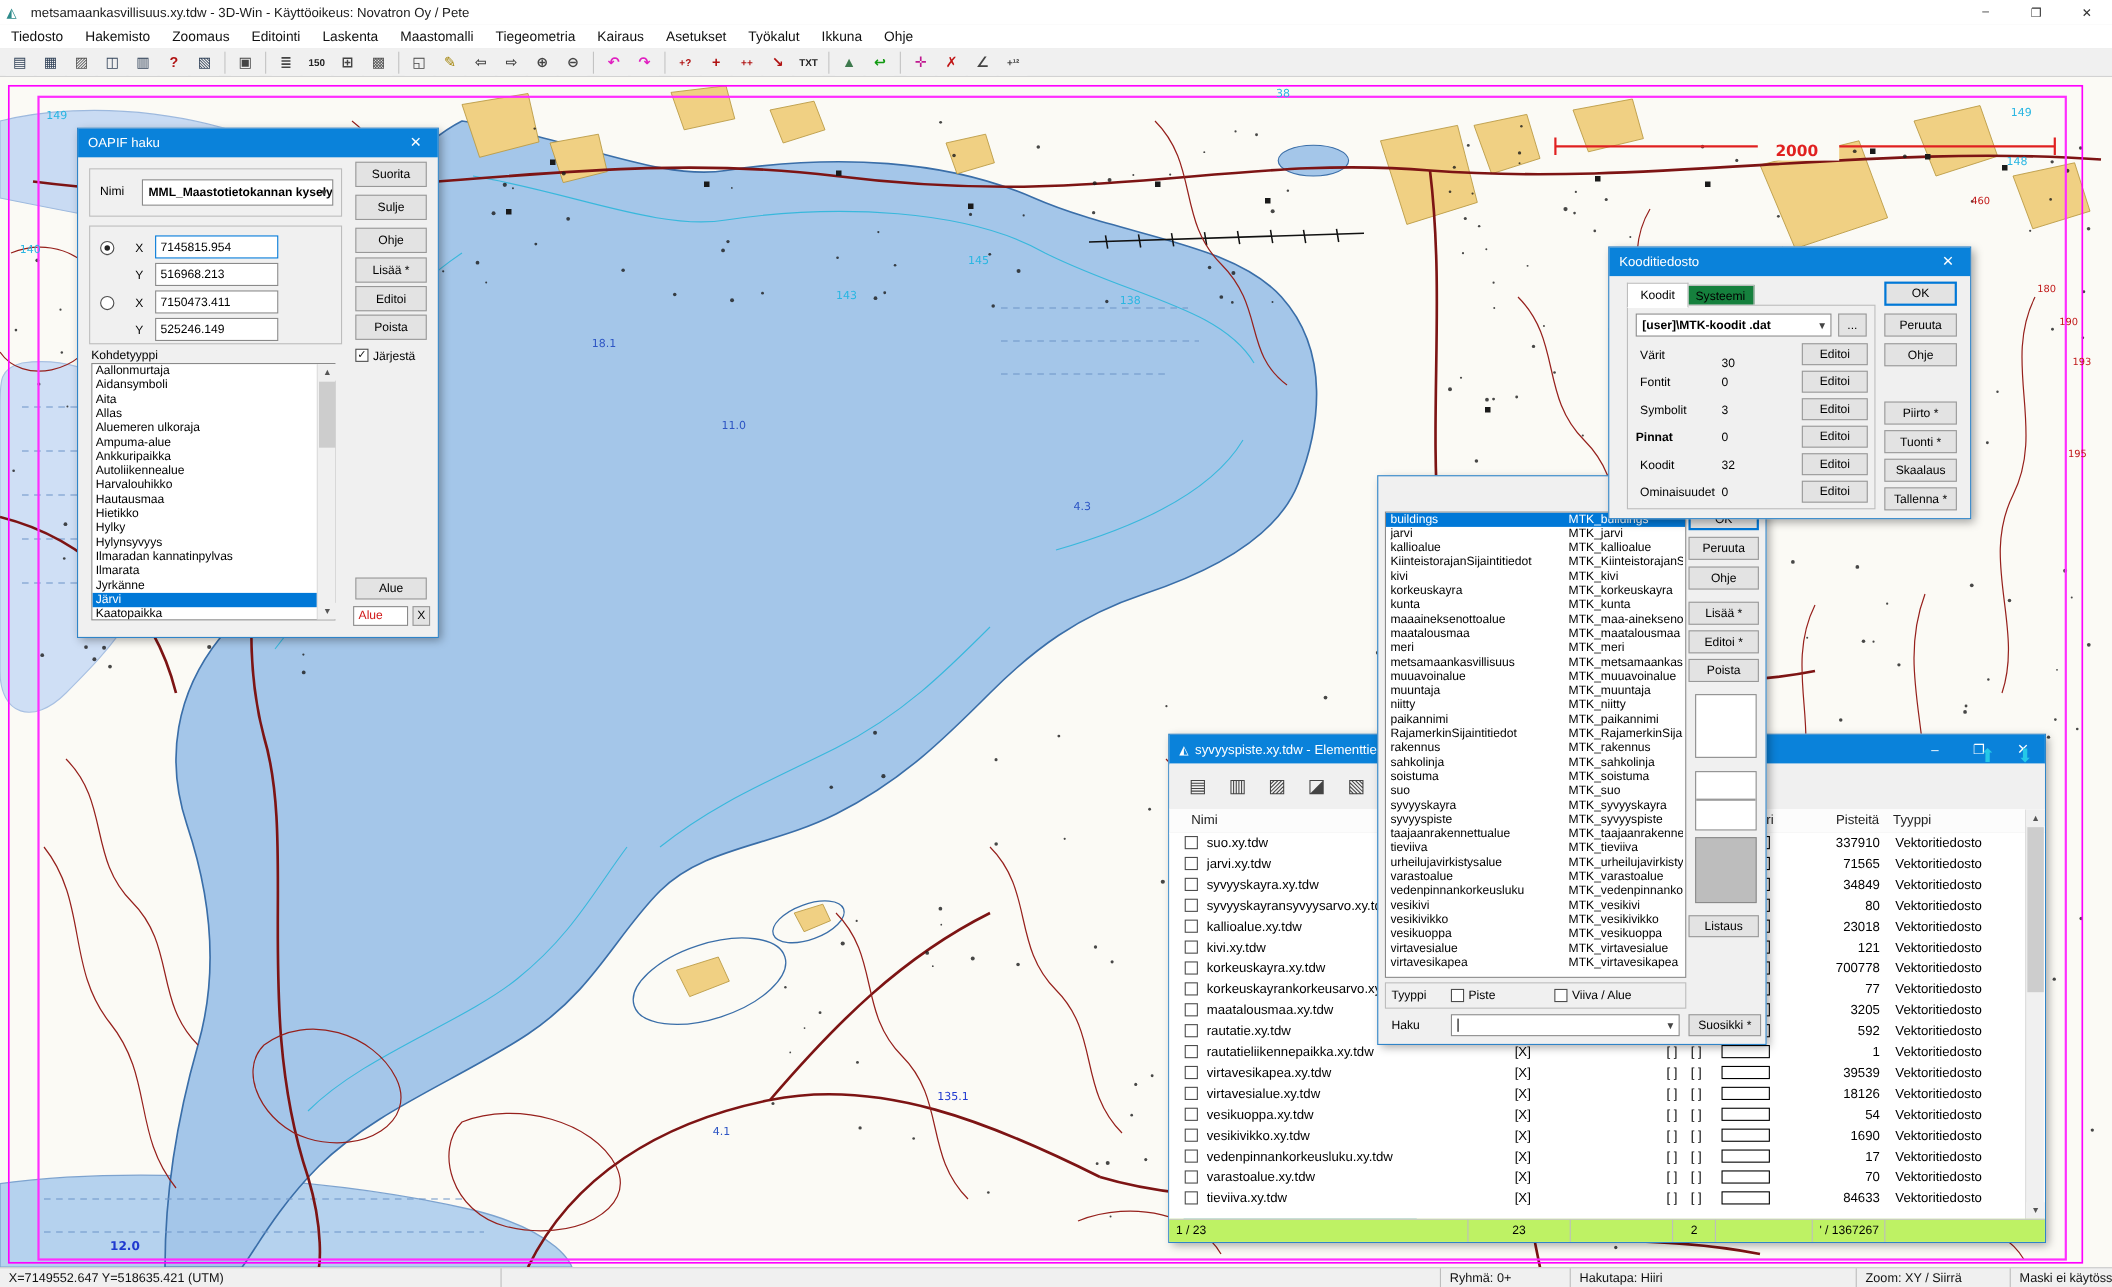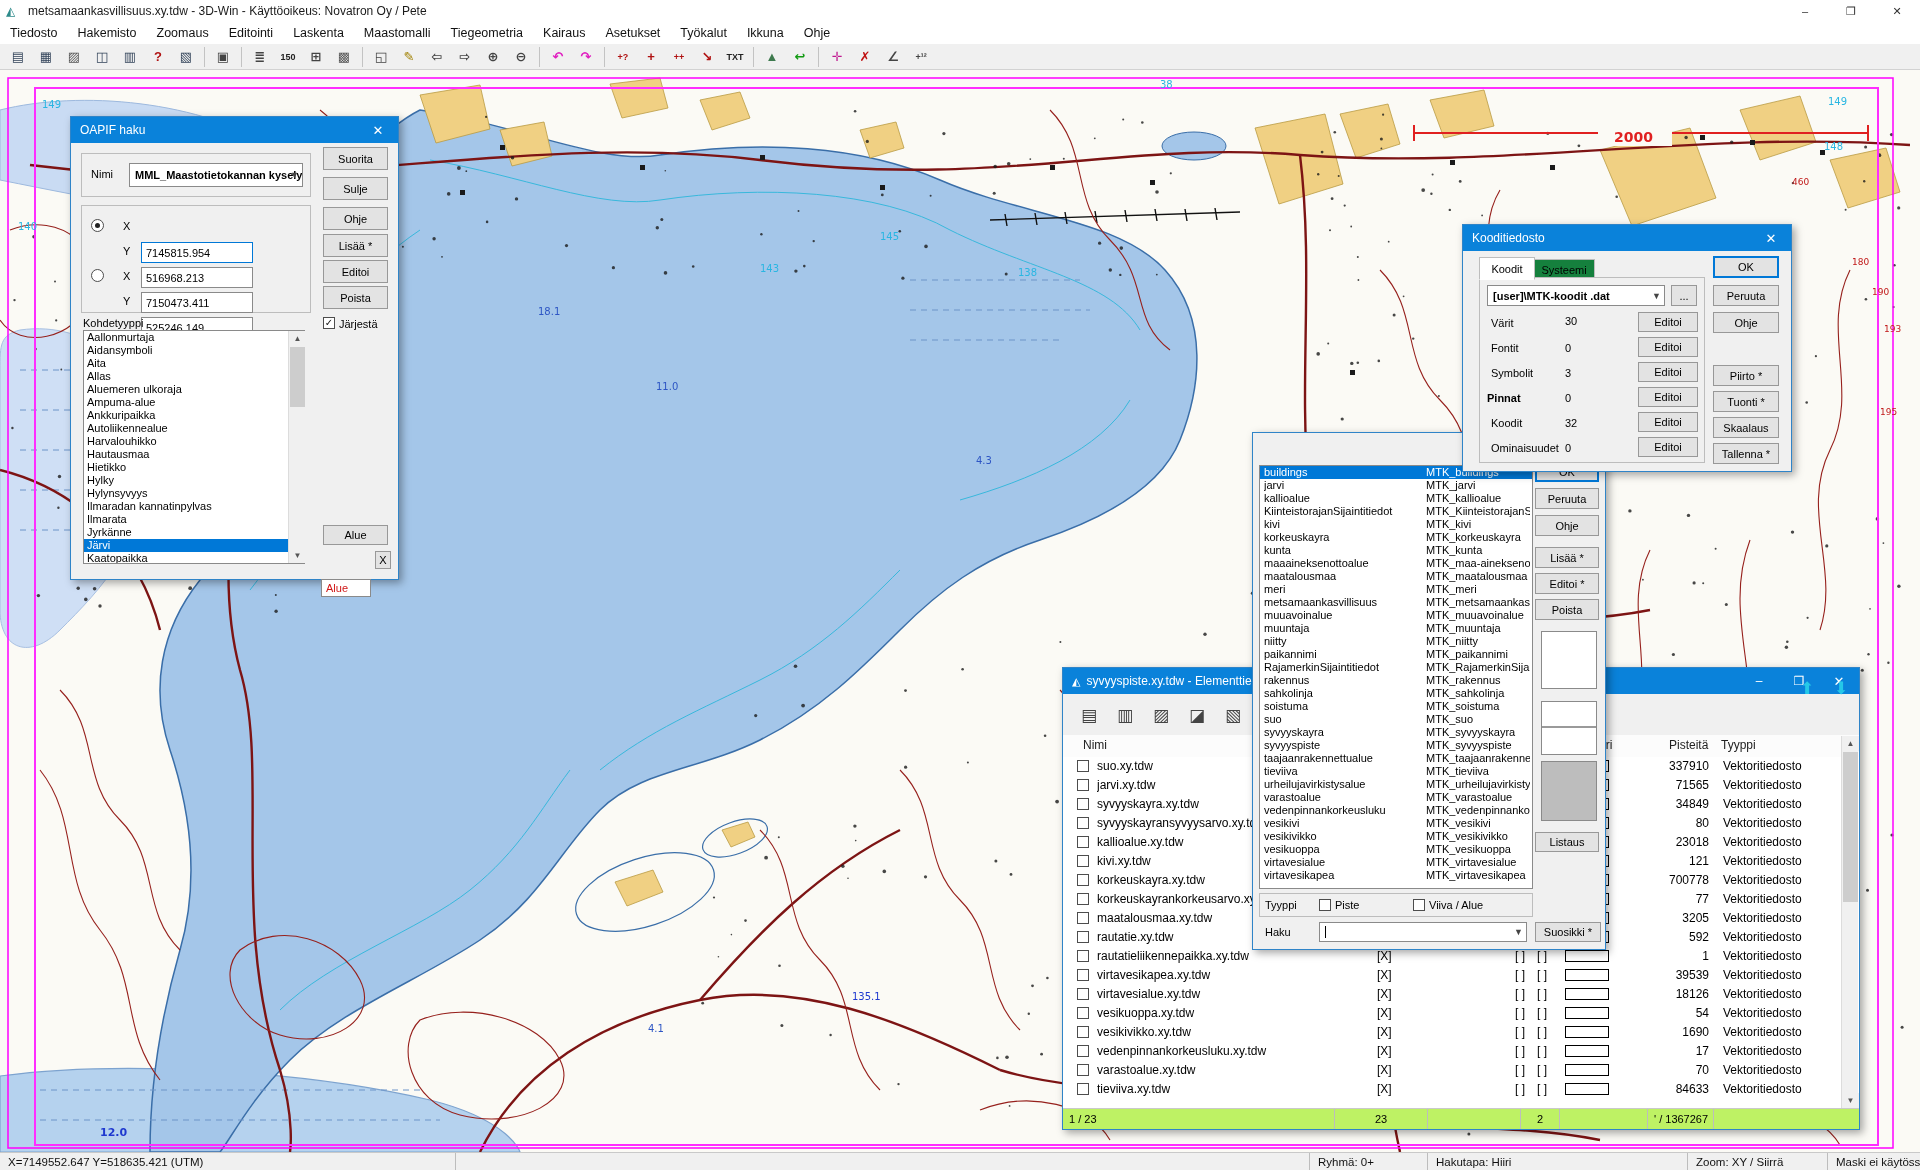--- a/index.html
+++ b/index.html
@@ -39,21 +39,21 @@
   .dlg-title .ticon{margin-right:6px;font-size:11px;}
   .dlg-x{margin-left:auto;width:40px;height:26px;display:flex;align-items:center;justify-content:center;
     font-size:13px;color:#fff;}
   .dlg-min,.dlg-max{width:40px;height:26px;display:flex;align-items:center;justify-content:center;
     font-size:12px;color:#fff;}
   .lbl{position:absolute;font-size:11px;color:#000;white-space:nowrap;}
   .btn{position:absolute;background:#e3e3e3;border:1px solid #989898;font-size:11px;color:#000;
     display:flex;align-items:center;justify-content:center;box-sizing:border-box;white-space:nowrap;}
   .btn.def{border:2px solid #0078d7;}
   .input{position:absolute;background:#fff;border:1px solid #8a8a8a;font-size:11px;color:#000;
-    display:flex;align-items:center;padding:0 4px;box-sizing:border-box;white-space:nowrap;overflow:hidden;margin-top:28px;}
+    display:flex;align-items:center;padding:0 4px;box-sizing:border-box;white-space:nowrap;overflow:hidden;}
   .input.focus{border:1px solid #0078d7;}
   .combo{position:absolute;background:#fff;border:1px solid #8a8a8a;font-size:11px;color:#000;
     display:flex;align-items:center;padding:0 16px 0 5px;box-sizing:border-box;white-space:nowrap;overflow:hidden;font-weight:bold;}
   .combo .dd{position:absolute;right:3px;top:50%;transform:translateY(-50%);font-size:9px;color:#444;}
   .groupbox{position:absolute;border:1px solid #bdbdbd;background:transparent;box-sizing:border-box;}
   .listbox{position:absolute;background:#fff;border:1px solid #8a8a8a;overflow:hidden;box-sizing:border-box;}
   .lb-item{height:13px;line-height:13px;font-size:11px;padding:0 3px;white-space:nowrap;color:#000;}
   .lb-item.sel{background:#0078d7;color:#fff;}
   .cbx{position:absolute;width:12px;height:12px;background:#fff;border:1px solid #4d4d4d;box-sizing:border-box;
     font-size:10px;line-height:10px;text-align:center;color:#111;}
@@ -1123,21 +1123,21 @@
     <div style="position:absolute;left:16px;top:32px;width:54px;height:21px;background:#fff;border:1px solid #bdbdbd;border-bottom:1px solid #fff;z-index:2;font-size:11px;display:flex;align-items:center;justify-content:center">Koodit</div>
     <div style="position:absolute;left:70px;top:34px;width:60px;height:19px;background:#15803d;border:1px solid #bdbdbd;font-size:11px;display:flex;align-items:center;justify-content:center">Systeemi</div>
     <div class="groupbox" style="left:16px;top:52px;width:226px;height:186px;background:#f0f0f0"></div>
     <div class="combo" style="left:24px;top:60px;width:178px;height:21px">
       <span>[user]\MTK-koodit .dat</span>
         <span class="dd">▼</span>
     </div>
     <div class="btn" style="left:208px;top:60px;width:26px;height:21px">...</div>
     <div id="kt-rows">
         <span class="lbl" style="left: 28px; top: 92px;">Värit</span>
-        <span class="lbl" style="left: 102px; top: 90px; text-align: center;">30</span>
+        <span class="lbl" style="left: 102px; top: 100px; text-align: center;">30</span>
         <div class="btn" style="left: 175px; top: 87px; width: 60px; height: 20px;">Editoi</div>
         <span class="lbl" style="left: 28px; top: 117px;">Fontit</span>
         <span class="lbl" style="left: 102px; top: 117px;">0</span>
         <div class="btn" style="left: 175px; top: 112px; width: 60px; height: 20px;">Editoi</div>
         <span class="lbl" style="left: 28px; top: 142px;">Symbolit</span>
         <span class="lbl" style="left: 102px; top: 142px;">3</span>
         <div class="btn" style="left: 175px; top: 137px; width: 60px; height: 20px;">Editoi</div>
         <span class="lbl" style="left: 24px; top: 167px; font-weight: bold;">Pinnat</span>
         <span class="lbl" style="left: 102px; top: 167px;">0</span>
         <div class="btn" style="left: 175px; top: 162px; width: 60px; height: 20px;">Editoi</div>

